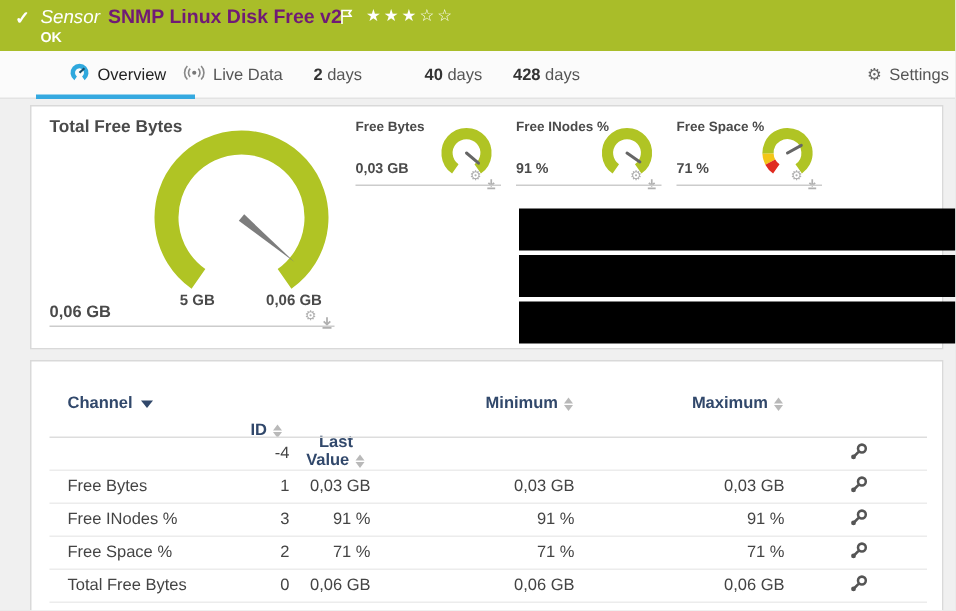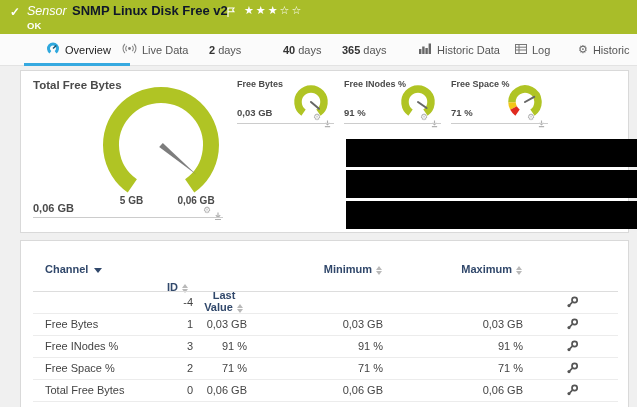--- a/index.html
+++ b/index.html
@@ -3,21 +3,21 @@
 <meta charset="utf-8">
 <style>
   html,body{margin:0;padding:0;background:#e8e8e8;}
   .screen{position:relative;width:637px;height:407px;background:#f0f0f0;overflow:hidden;
           font-family:"Liberation Sans",sans-serif;-webkit-font-smoothing:antialiased;}
   .abs{position:absolute;}
   
   .topbar{left:0;top:0;width:637px;height:34px;background:#a9bd29;}
   .check{left:10px;top:5px;color:#fff;font-size:12px;font-weight:bold;}
   .sensorlbl{left:27px;top:4px;color:#fff;font-size:12.5px;font-style:italic;}
-  .sensortitle{left:72px;top:3px;color:#0f172a;font-size:13px;font-weight:bold;}
+  .sensortitle{left:72px;top:3px;color:#701a75;font-size:13px;font-weight:bold;}
   .flag{left:227px;top:4px;}
   .stars{left:244px;top:4px;color:#fff;font-size:11px;letter-spacing:2px;}
   .okbadge{left:27px;top:20px;color:#fff;font-size:9.5px;font-weight:bold;}
   
   .tabbar{left:0;top:34px;width:637px;height:32px;background:#fbfbfb;border-bottom:1px solid #e3e3e3;box-sizing:border-box;}
   .tab{top:34px;height:31px;display:flex;align-items:center;gap:5px;font-size:11px;color:#555;cursor:pointer;}
   .tab .num{font-weight:bold;color:#333;margin-right:-2px;}
   .tab.active{color:#222;}
   .underline{left:24px;top:63px;width:106px;height:3px;background:#35a9e0;}
   
@@ -88,51 +88,29 @@
 
   <div class="abs tab" style="left:209px;">
     <span class="num">2</span>
     <span>days</span>
   </div>
   <div class="abs tab" style="left:283px;">
     <span class="num">40</span>
     <span>days</span>
   </div>
   <div class="abs tab" style="left:342px;">
-    <span class="num">365</span>
+    <span class="num">428</span>
     <span>days</span>
   </div>
 
-  <div class="abs tab" style="left:419px;">
-    <span>
-      <svg width="13" height="11" viewBox="0 0 13 11">
-          <rect x="0" y="6" width="2.4" height="5" fill="#666"></rect>
-          <rect x="3.2" y="3.5" width="2.4" height="7.5" fill="#666"></rect>
-          <rect x="6.4" y="5" width="2.4" height="6" fill="#666"></rect>
-          <rect x="9.6" y="0.5" width="2.4" height="10.5" fill="#666"></rect>
-        </svg>
-    </span>
-    <span>Historic Data</span>
-  </div>
-
-  <div class="abs tab" style="left:515px;">
-    <span>
-      <svg width="12" height="10" viewBox="0 0 12 10">
-          <rect x="0.5" y="0.5" width="11" height="9" fill="none" stroke="#777" stroke-width="1"></rect>
-          <line x1="0.5" y1="3.2" x2="11.5" y2="3.2" stroke="#777" stroke-width="1"></line>
-          <line x1="0.5" y1="6" x2="11.5" y2="6" stroke="#777" stroke-width="1"></line>
-          <line x1="4" y1="0.5" x2="4" y2="9.5" stroke="#777" stroke-width="1"></line>
-        </svg>
-    </span>
-    <span>Log</span>
-  </div>
+
 
   <div class="abs tab" style="left:578px;">
     <span style="font-size:11px;color:#666;">⚙</span>
-    <span>Historic</span>
+    <span>Settings</span>
   </div>
 
   <div class="abs panel p1">
     <div class="abs ptitle" style="left:12px;top:8px;">Total Free Bytes</div>
 
     <svg class="abs" style="left:70px;top:14px;" width="140" height="112" viewBox="0 0 140 112">
       <path d="M41.3 100.9 A50 50 0 1 1 98.7 100.9" fill="none" stroke="#b0c424" stroke-width="16"></path>
       <polygon points="105.2,89.6 71.8,57.9 68.2,62.1" fill="#7d7d7d"></polygon>
     </svg>
     <div class="abs scalelbl" style="left:88px;top:124px;width:45px;">5 GB</div>

